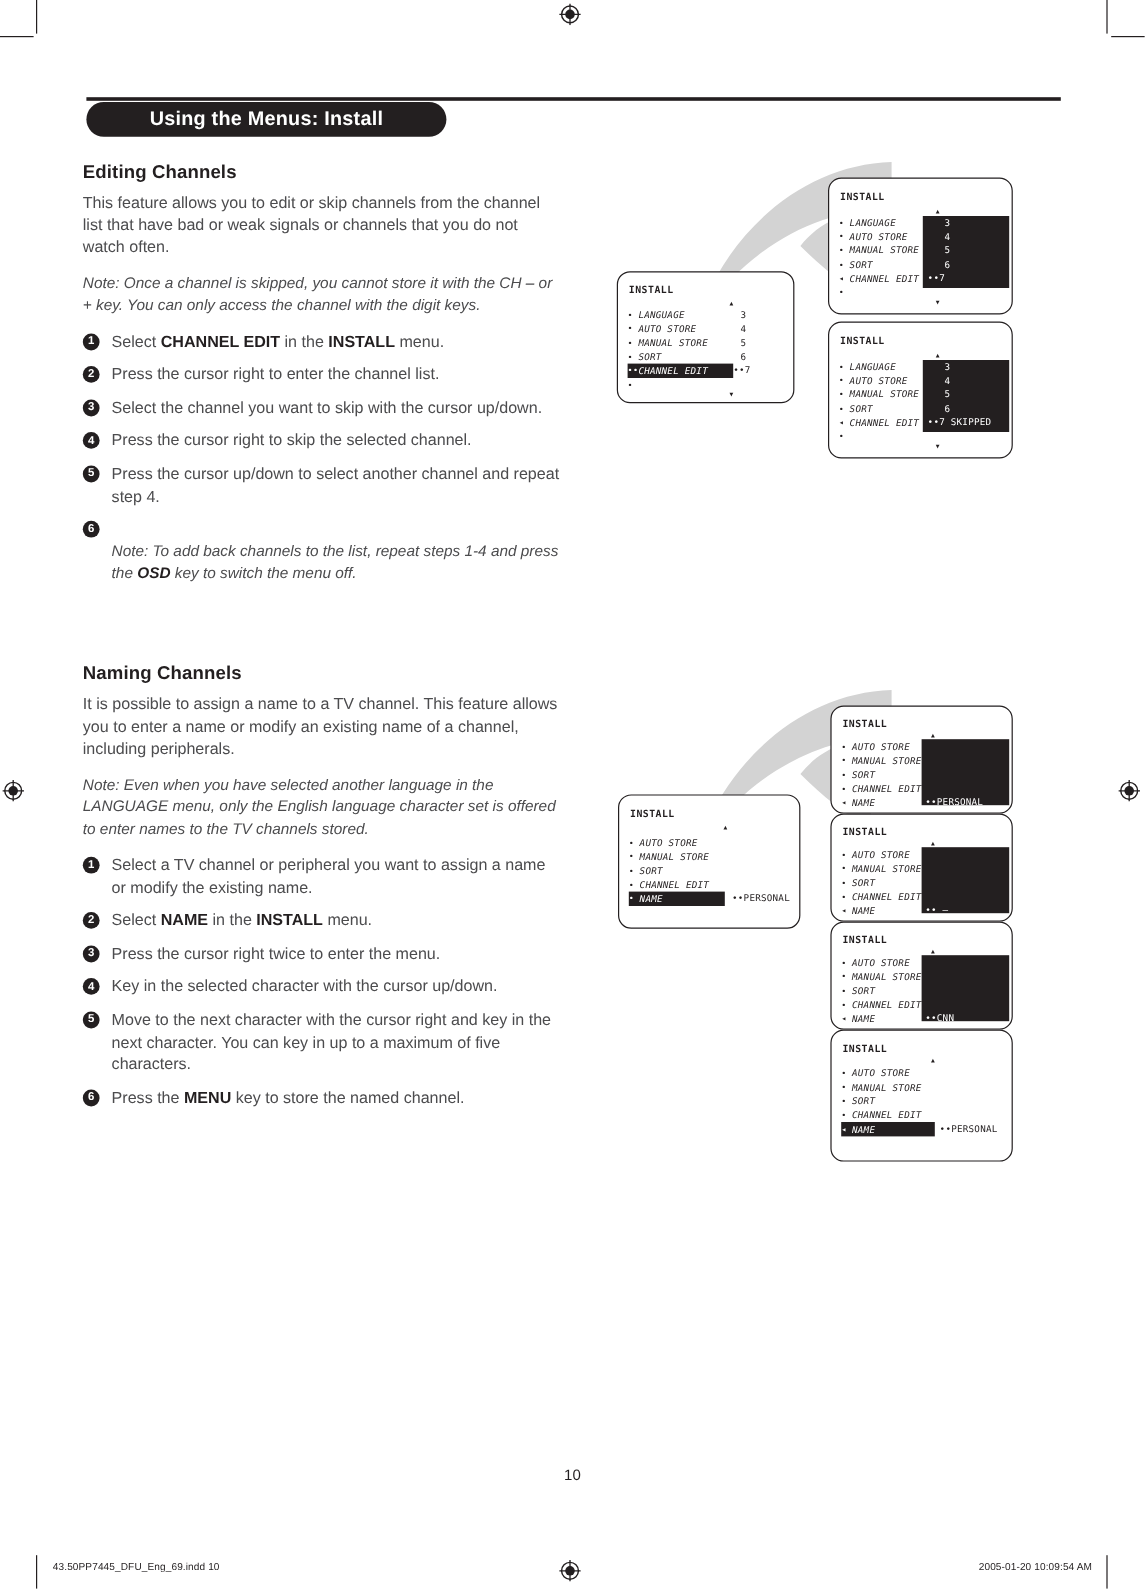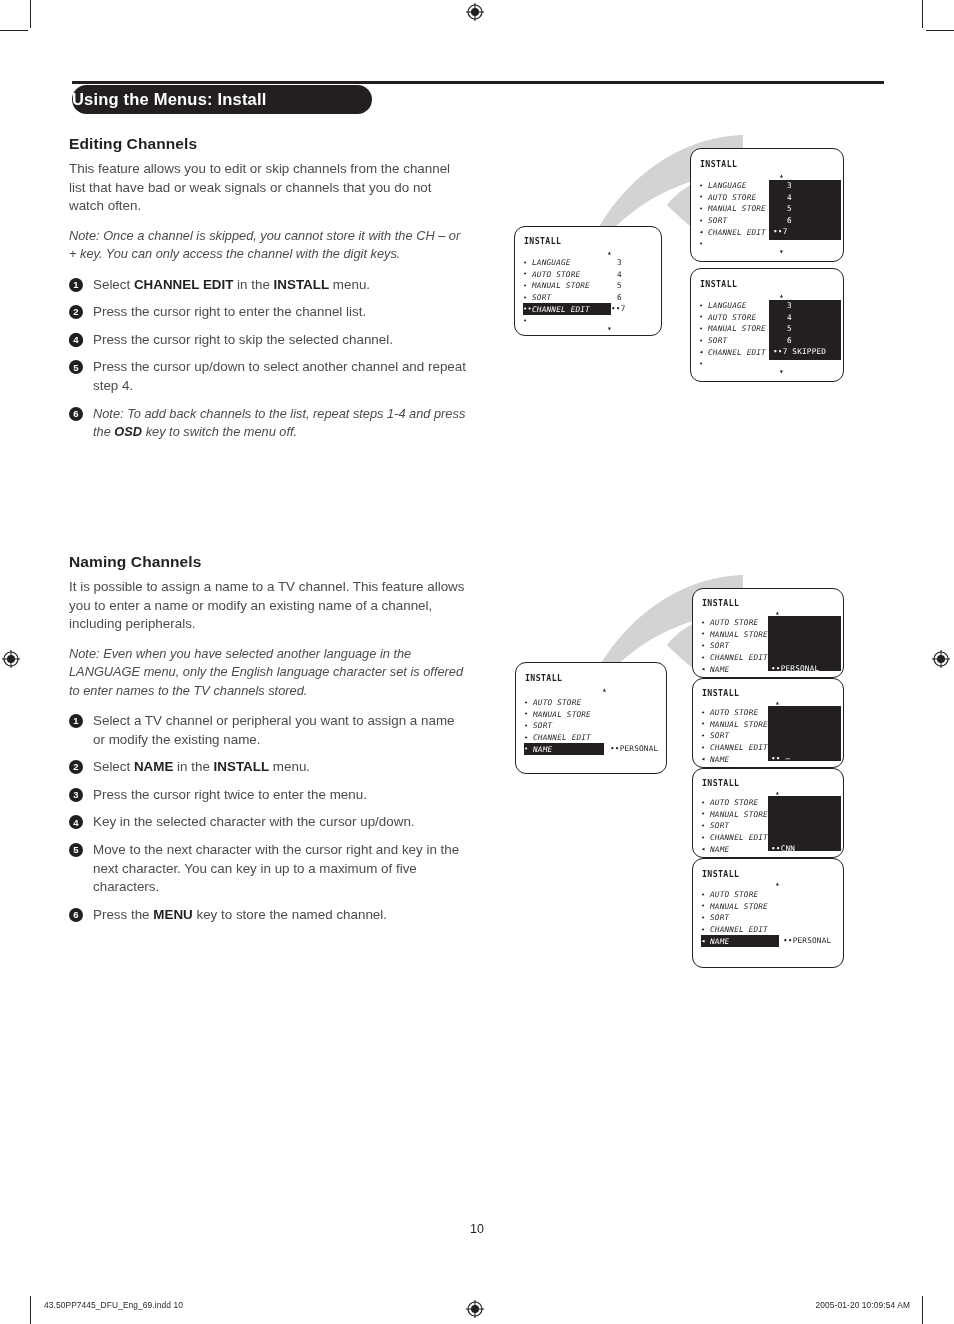--- a/index.html
+++ b/index.html
@@ -11,21 +11,21 @@
   
   .crop{position:absolute;background:#231f20;}
   .reg{position:absolute;width:18px;height:18px;}
   .reg svg{display:block;}
 
   
   #header-rule{position:absolute;left:72px;top:81px;width:812px;height:3px;background:#231f20;}
   #page-title-pill{
     position:absolute;left:72px;top:85px;width:300px;height:29px;
     background:#231f20;border-radius:15px;
-    display:flex;align-items:center;
+    display:flex;align-items:center;justify-content:center;
   }
   #page-title-pill span{
     color:#fff;font-size:16.5px;font-weight:bold;letter-spacing:.2px;
     font-family:"Liberation Sans", sans-serif;
   }
 
   
   .col{position:absolute;left:69px;width:400px;}
   h2.sec{
     font-size:15.5px;font-weight:bold;margin:0 0 7px 0;color:#231f20;
@@ -178,36 +178,37 @@
     <li class="step">
       <span class="num">1</span>
       <span>Select <b class="k">CHANNEL EDIT</b> in the <b class="k">INSTALL</b> menu.</span>
     </li>
     <li class="step">
       <span class="num">2</span>
       <span>Press the cursor right to enter the channel list.</span>
     </li>
     <li class="step">
       <span class="num">3</span>
+      <span>Select the channel you want to skip with the cursor up/down.</span>
     </li>
     <li class="step">
       <span class="num">4</span>
       <span>Press the cursor right to skip the selected channel.</span>
     </li>
   </ul>
   <ul class="steps">
     <li class="step">
       <span class="num">5</span>
       <span>Press the cursor up/down to select another channel and repeat step 4.</span>
     </li>
     <li class="step">
       <span class="num">6</span>
     </li>
   </ul>
-  <p class="note" style="margin-left:24px;margin-top:9px;">Note: To add back channels to the list, repeat steps 1-4 and press the <b class="k"><i class="k">OSD</i></b> key to switch the menu off.</p>
+  <p class="note" style="margin-left:24px;margin-top:27px;">Note: To add back channels to the list, repeat steps 1-4 and press the <b class="k"><i class="k">OSD</i></b> key to switch the menu off.</p>
 </div>
 
 <div class="col" style="top:553px;">
   <h2 class="sec">Naming Channels</h2>
   <p class="body">It is possible to assign a name to a TV channel. This feature allows you to enter a name or modify an existing name of a channel, including peripherals.</p>
   <p class="note">Note: Even when you have selected another language in the LANGUAGE menu, only the English language character set is offered to enter names to the TV channels stored.</p>
 
   <ul class="steps">
     <li class="step">
       <span class="num">1</span>

